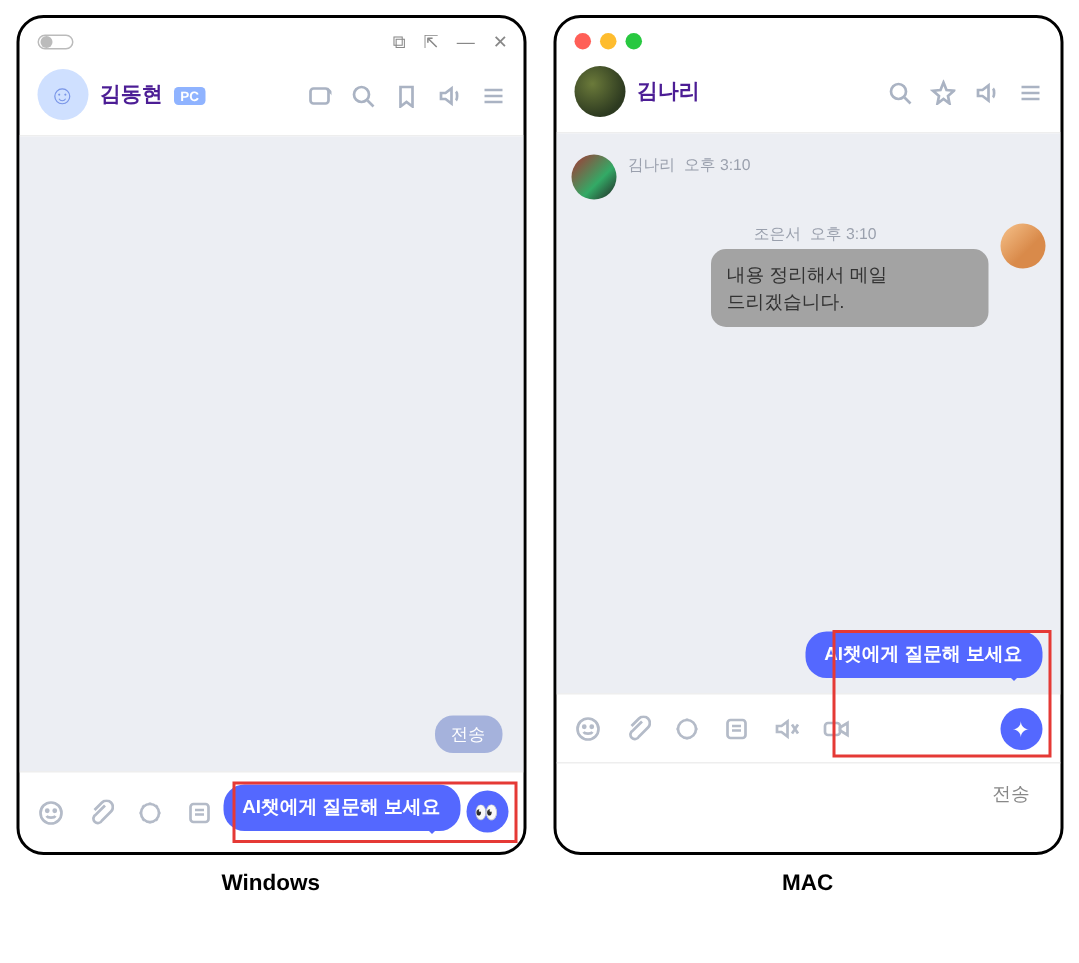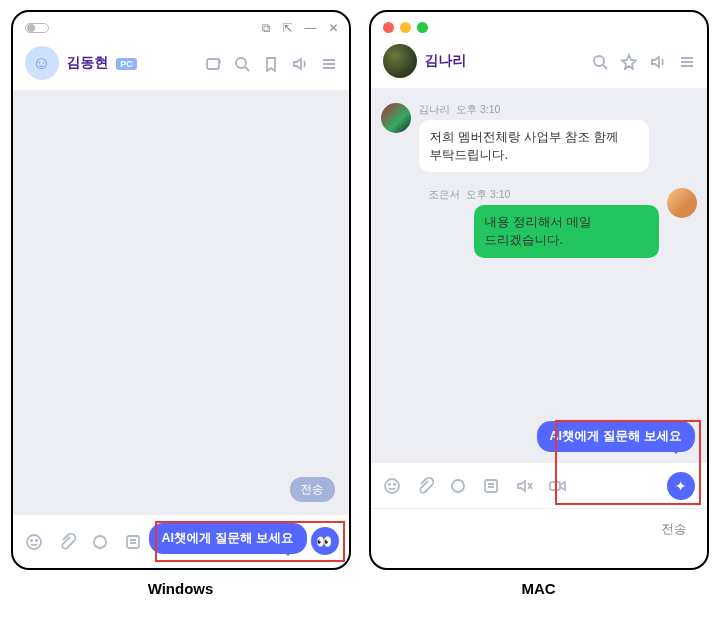--- a/index.html
+++ b/index.html
@@ -97,21 +97,21 @@
   .msg-av.m1 { background: linear-gradient(135deg,#a33,#3a6 60%,#222); }
   .msg-av.m2 { background: linear-gradient(135deg,#f6c28b,#d98a4a 60%); margin-left:8px; margin-right:0;}
   .msg-col { display:flex; flex-direction:column; max-width:230px;}
   .msg-meta { font-size:10.5px; color:#9aa0ad; margin-bottom:3px; display:flex; gap:6px;}
   .msg-row.right .msg-meta { justify-content:flex-end; }
   .bubble {
     background:#fff; border-radius:10px; padding:8px 11px;
     font-size:12.5px; color:#333; line-height:1.45;
     word-break: keep-all;
   }
-  .bubble.mine { background:#22c55e;margin-left:45px; }
+  .bubble.mine { background:#a3a3a3;margin-left:45px; }
   
   .send-badge {
     position:absolute; right:14px; bottom:12px;
     background:#a5b2dc; color:#fff; font-size:11.5px;
     padding:5px 11px; border-radius:12px; cursor:pointer;
   }
   
   .toolbar {
     display:flex; align-items:center; gap:15px;
     padding: 10px 12px; border-top:1px solid #eee; color:#b4bbc8;
@@ -261,26 +261,25 @@
 
       <div class="chat" style="padding-bottom:0;">
 
         <div class="msg-row left">
           <div class="msg-av m1"></div>
           <div class="msg-col">
             <div class="msg-meta">
               <span>김나리</span>
               <span>오후 3:10</span>
             </div>
-            <div class="bubble">저희 멤버전체랑 사업부 참조 함께 부탁드립니다.</div>
           </div>
         </div>
 
         <div class="msg-row right">
-          <div class="msg-col" style="align-items:flex-start;">
+          <div class="msg-col" style="align-items:center;">
             <div class="msg-meta">
               <span>조은서</span>
               <span>오후 3:10</span>
             </div>
             <div class="bubble mine">내용 정리해서 메일 드리겠습니다.</div>
           </div>
           <div class="msg-av m2"></div>
         </div>
 
         <div class="ai-tooltip" style="right:12px; bottom:10px;">AI챗에게 질문해 보세요</div>

